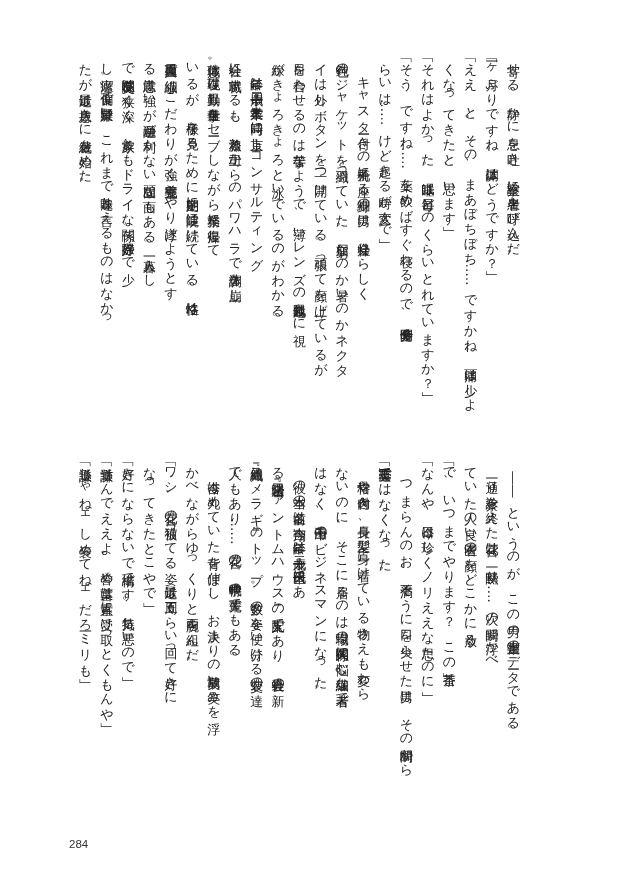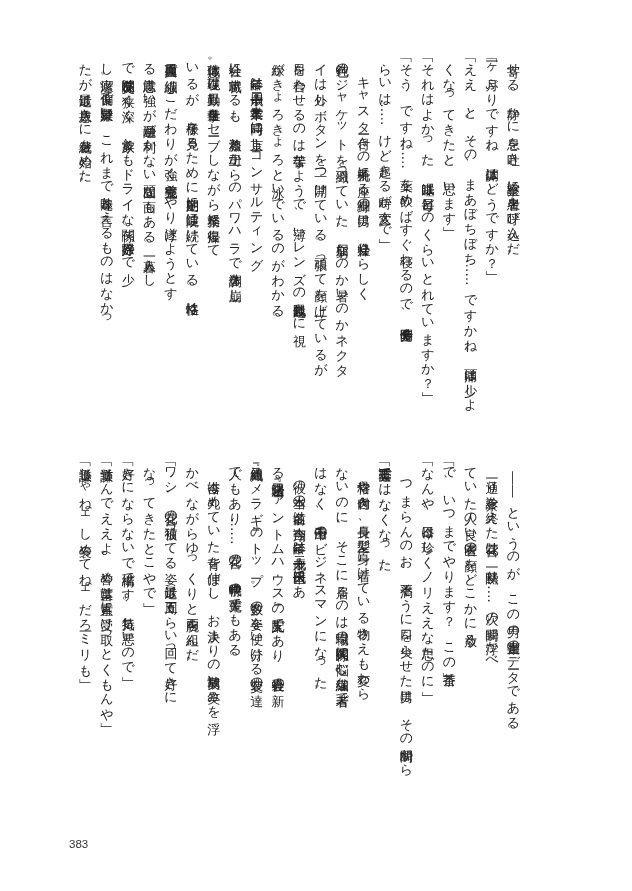--- a/index.html
+++ b/index.html
@@ -95,15 +95,15 @@
     <div class="col">人でもあり……花宮の、中学時代の先輩でもある。</div>
     <div class="col">　今吉は丸めていた背を伸ばし、お決まりの胡散臭い笑みを浮</div>
     <div class="col">かべながらゆっくりと両腕を組んだ。</div>
     <div class="col">「ワシ、花宮の猫被ってる姿、最近は五周くらい回って好きに</div>
     <div class="col">なってきたとこやで」</div>
     <div class="col">「好きにならないで結構です。気持ち悪いので」</div>
     <div class="col">「謙遜せんでええよ。誉め言葉は素直に受け取っとくもんや」</div>
     <div class="col">「謙遜じゃねェし褒めてねェだろ一ミリも」</div>
   </div>
 
-  <div class="page-number">383</div>
+  <div class="page-number">284</div>
 
 </div>
 
 </body></html>

